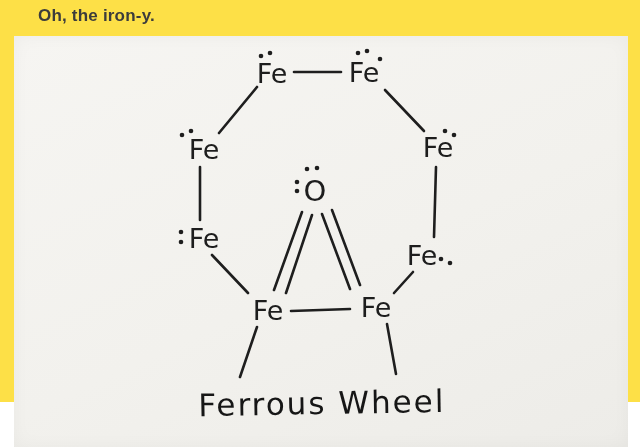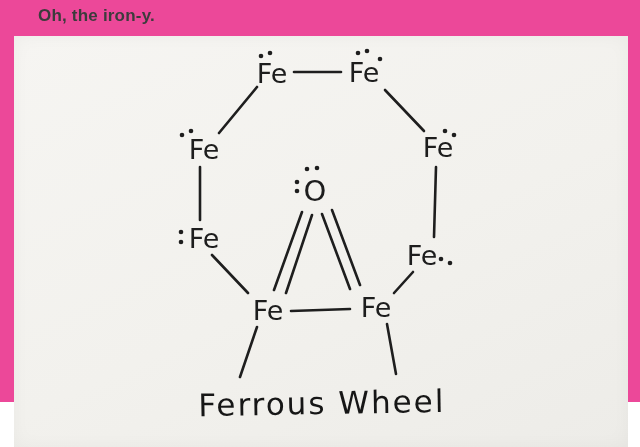--- a/index.html
+++ b/index.html
@@ -8,21 +8,21 @@
     width: 640px;
     height: 447px;
     background: #ffffff;
     overflow: hidden;
     font-family: "Liberation Sans", sans-serif;
   }
   .page {
     position: relative;
     width: 640px;
     height: 402px;
-    background: #ec4899;
+    background: #fde047;
   }
   .caption {
     position: absolute;
     top: 6px;
     left: 38px;
     font-size: 17px;
     font-weight: 700;
     color: #3c3c3c;
     letter-spacing: 0.2px;
   }

